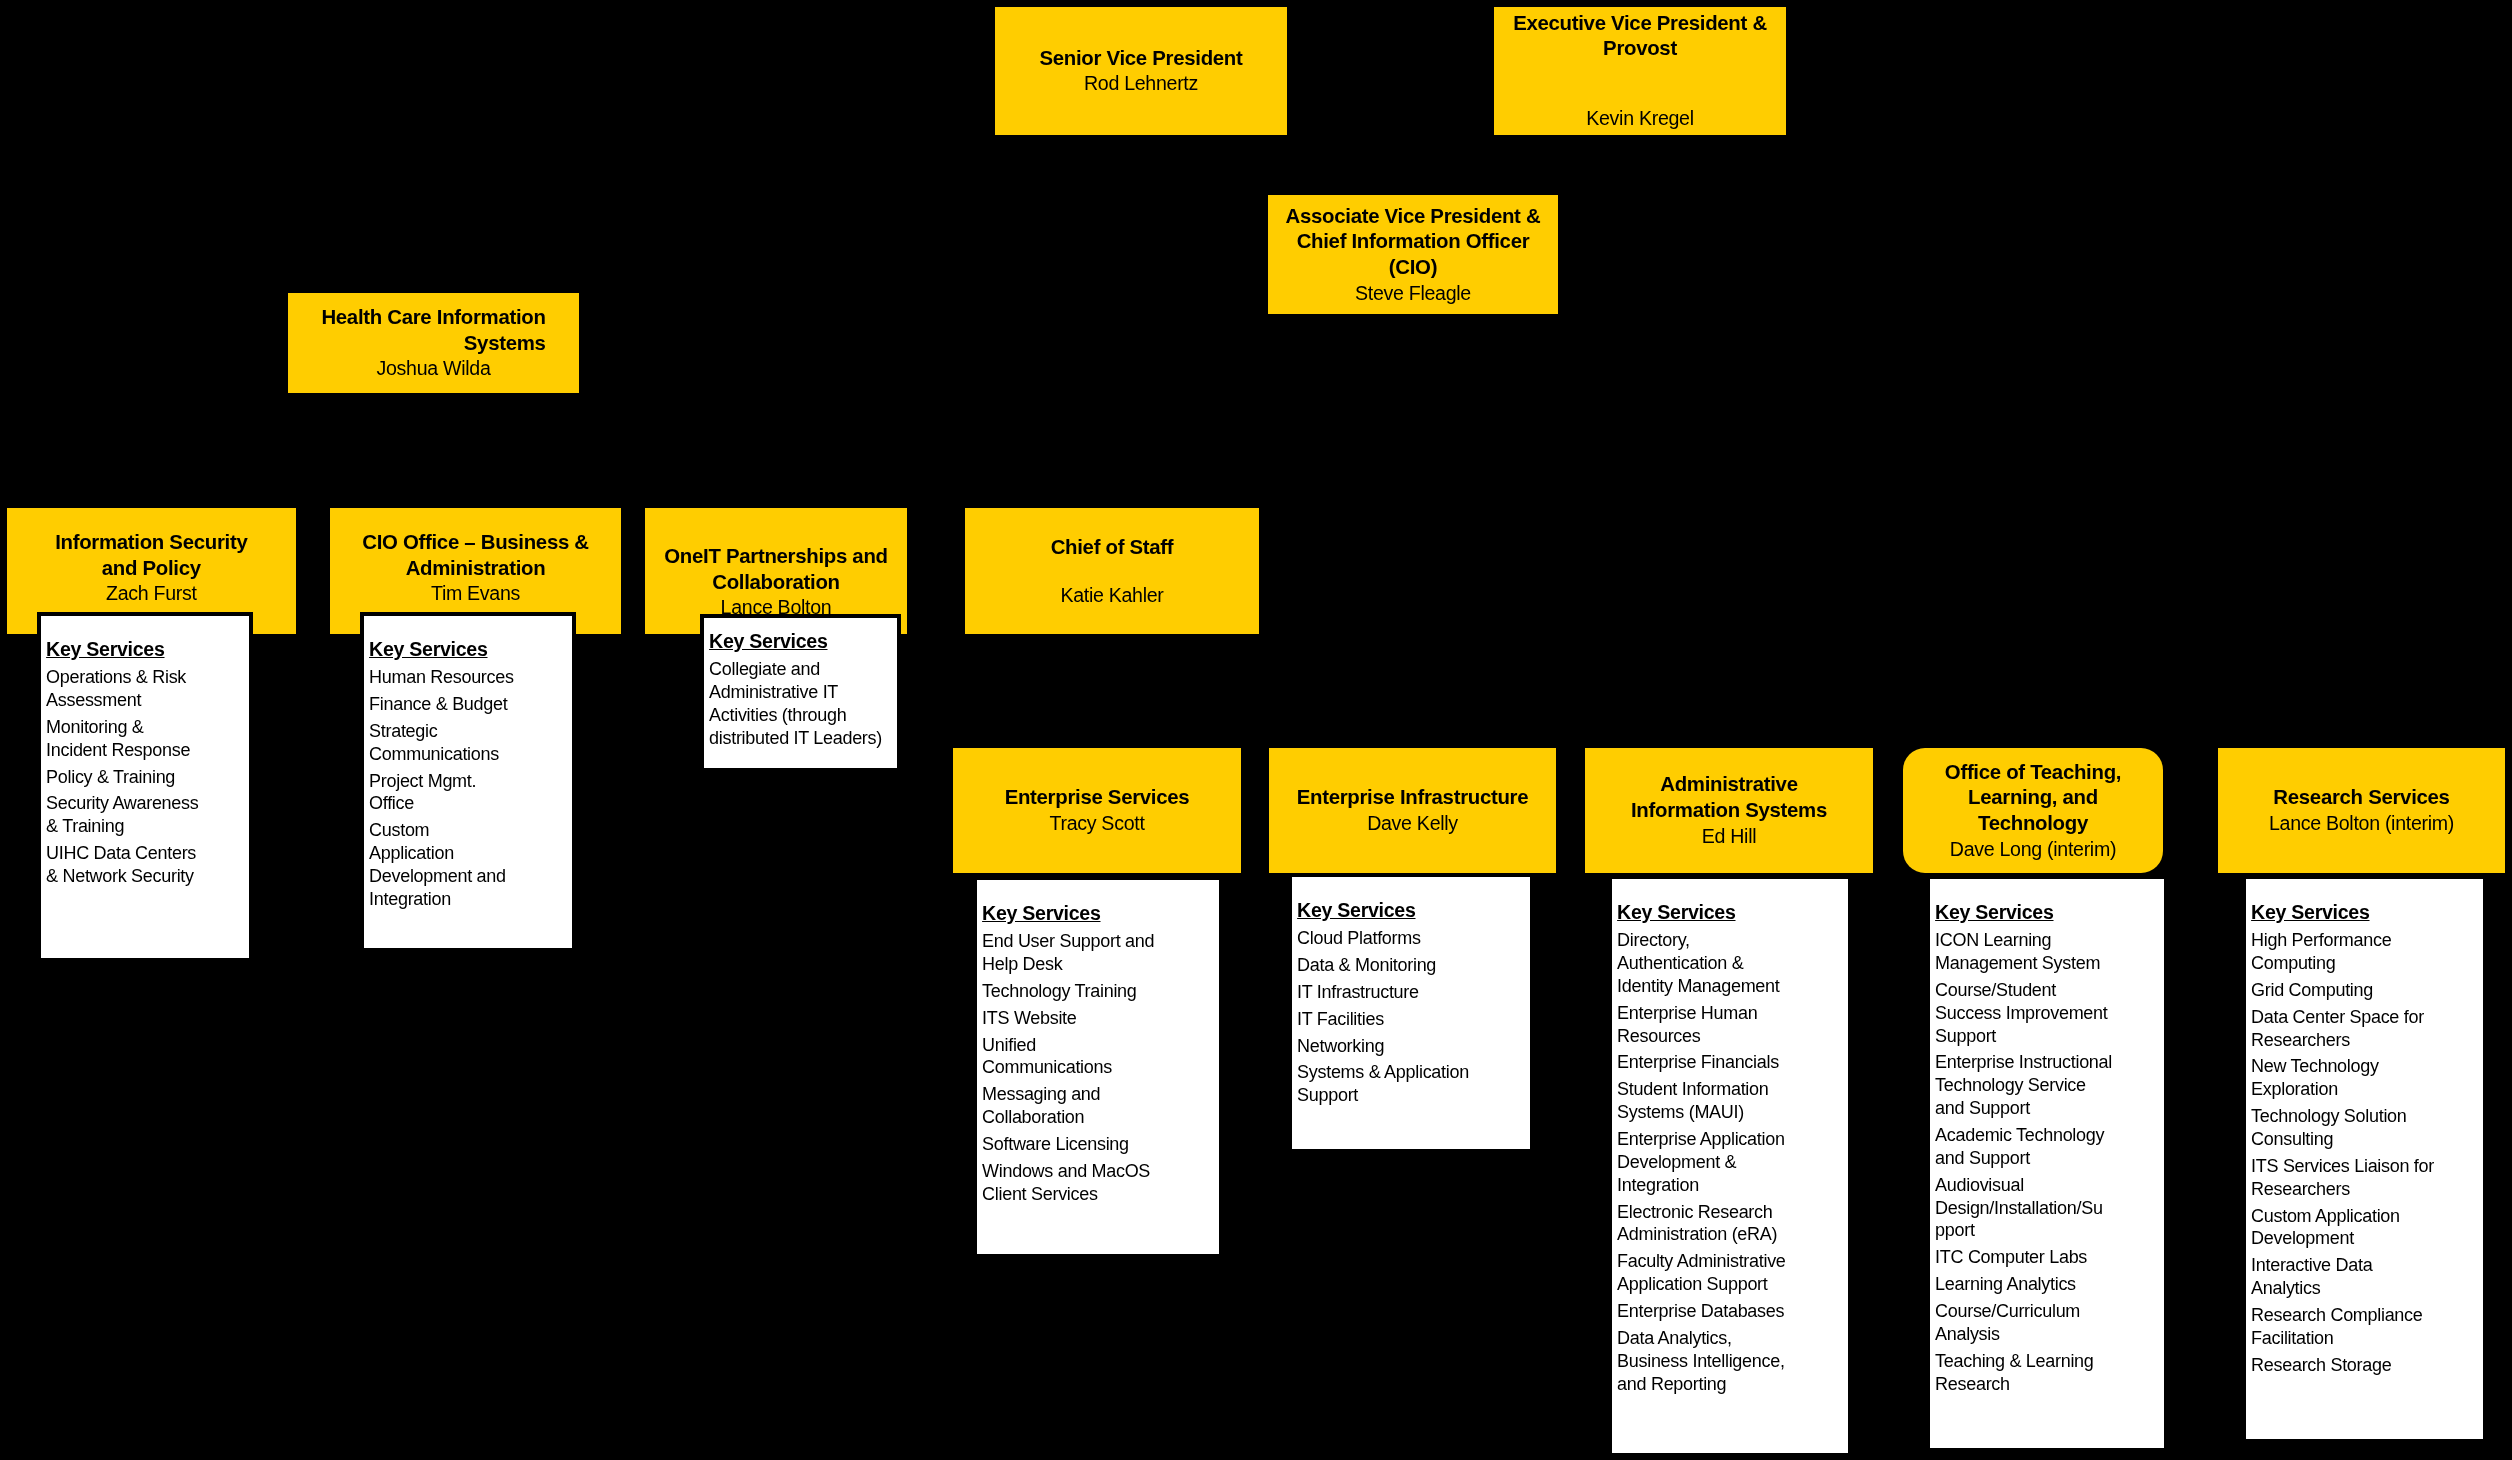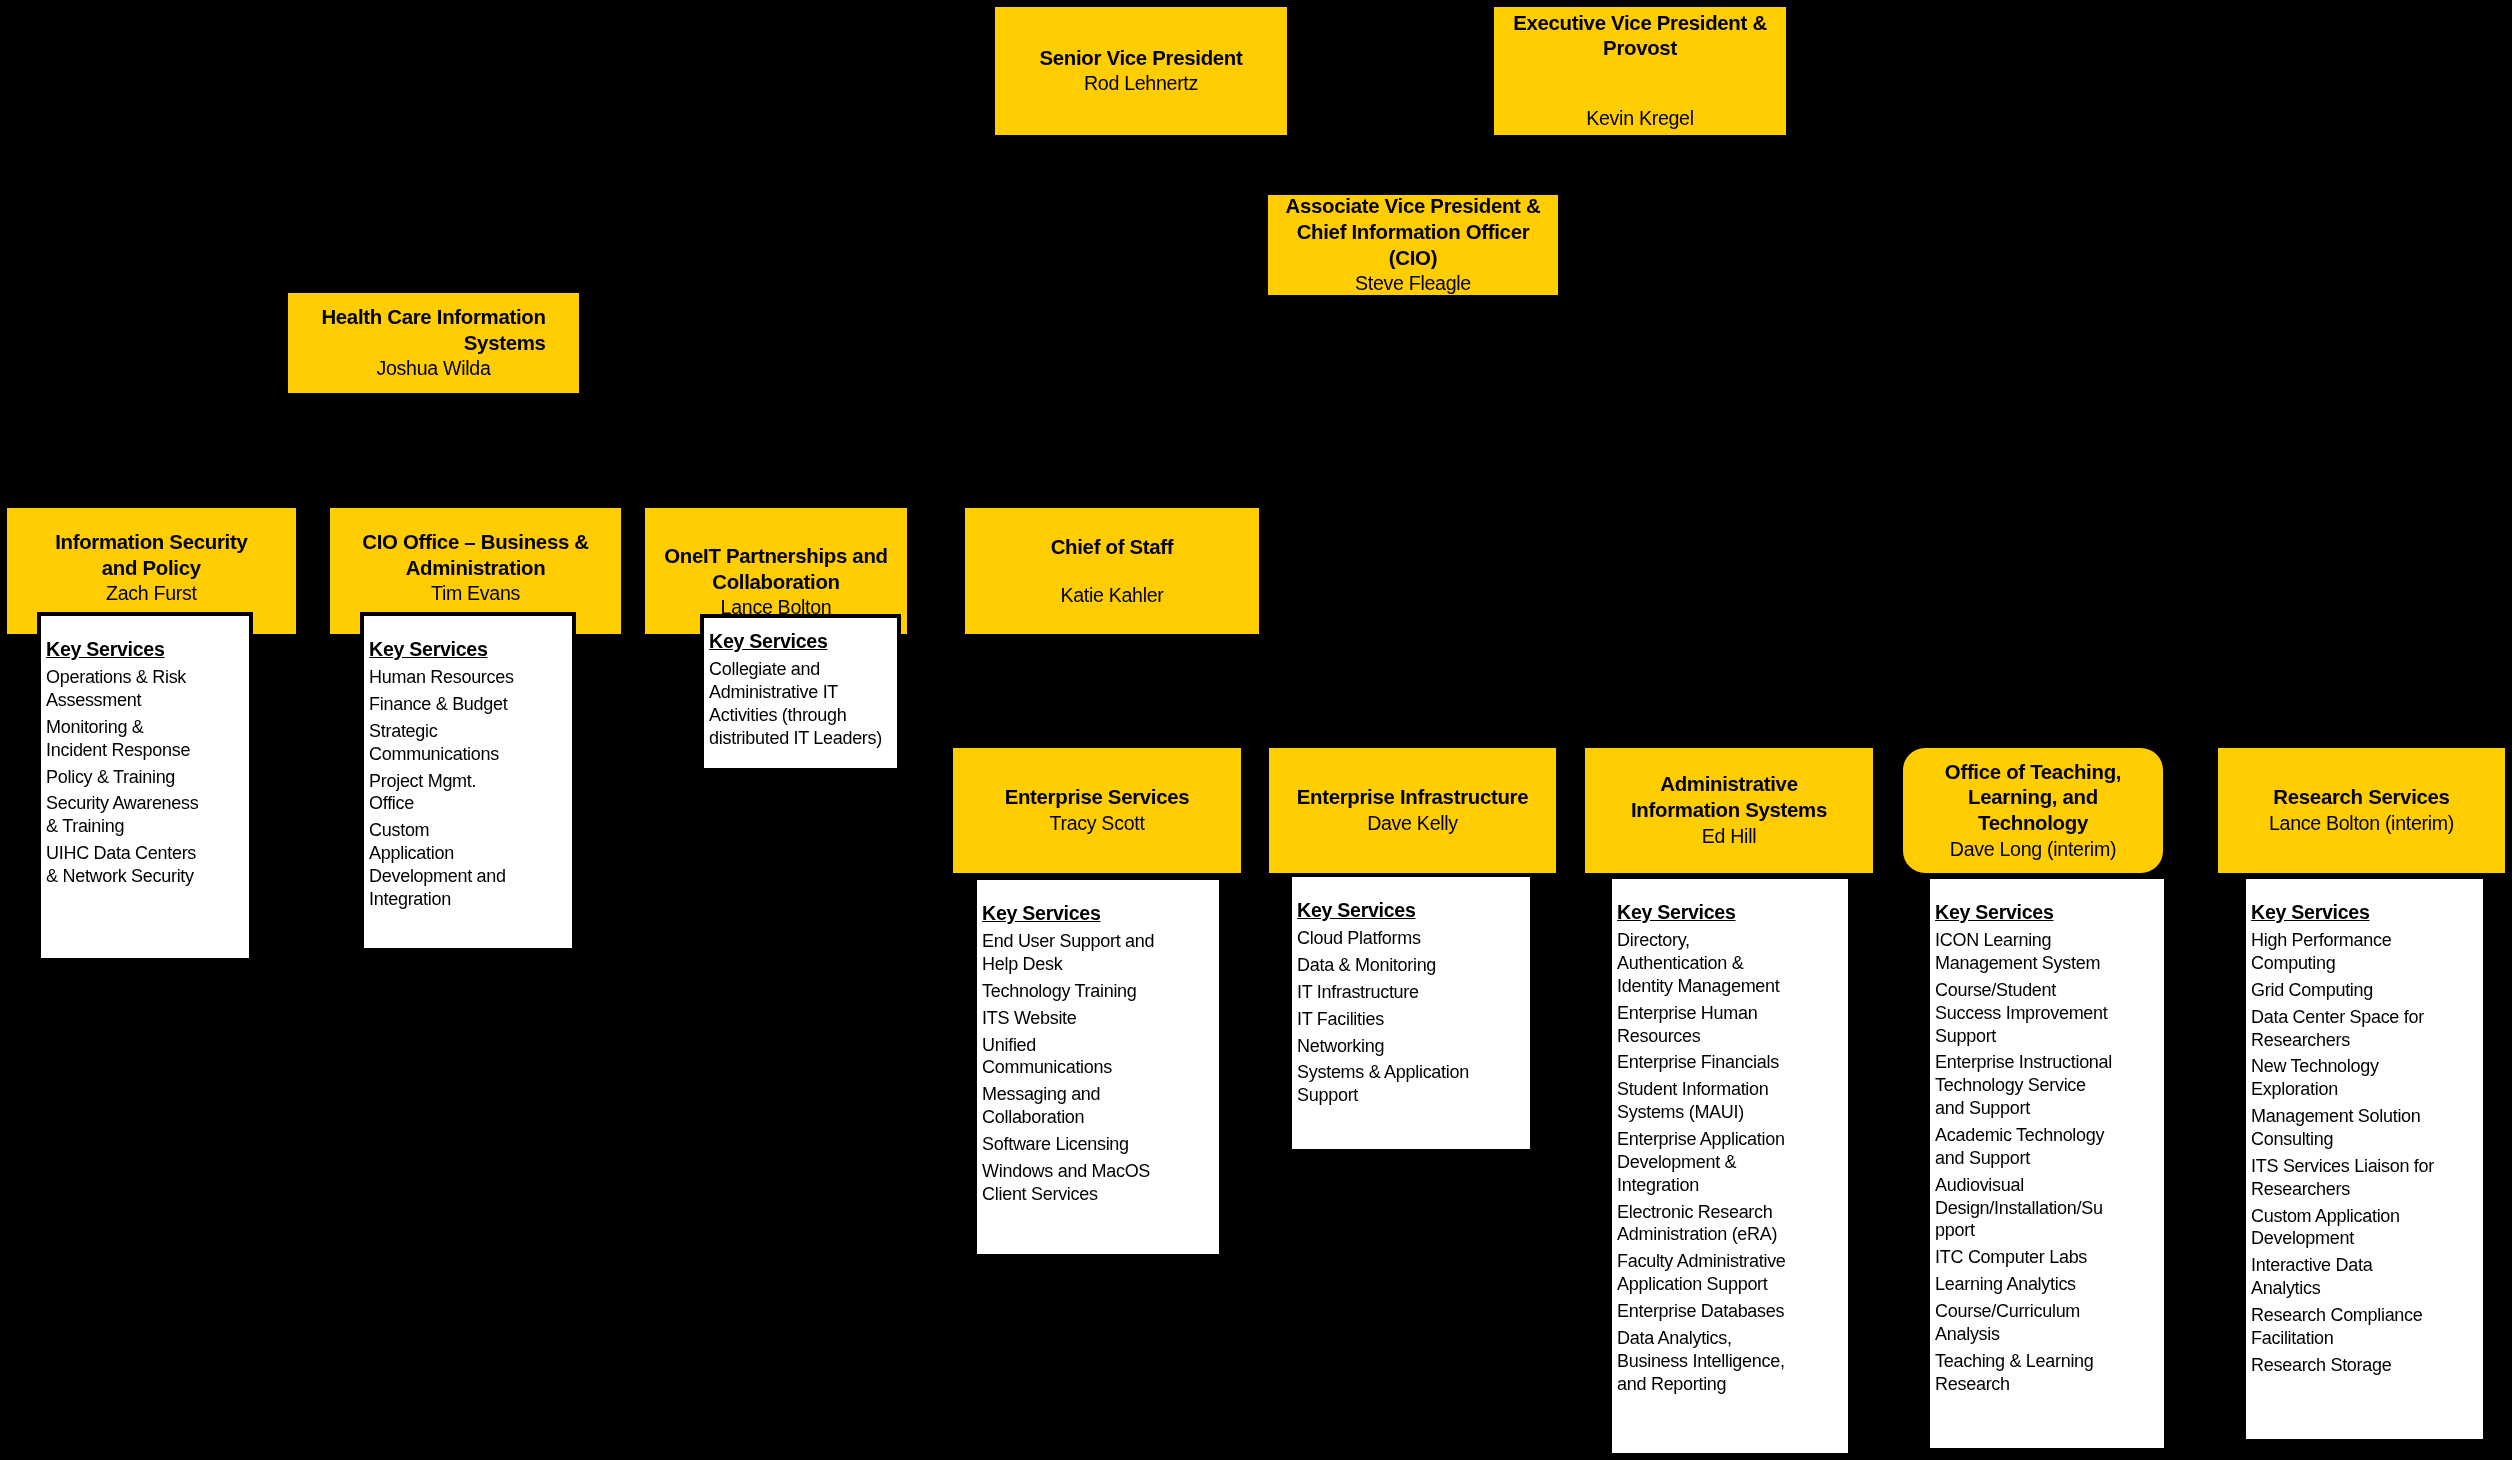--- a/index.html
+++ b/index.html
@@ -72,21 +72,21 @@
     <div class="title">Senior Vice President</div>
     <div class="person">Rod Lehnertz</div>
   </div>
 
   <div class="ybox" style="left:1494px; top:6.8px; width:292px; height:128px;gap:44px;">
     <div class="title">Executive Vice President &amp;
 Provost</div>
     <div class="person">Kevin Kregel</div>
   </div>
 
-  <div class="ybox" style="left:1268px; top:195px; width:290px; height:100px;">
+  <div class="ybox" style="left:1268px; top:195px; width:290px; height:119px;">
     <div class="title">Associate Vice President &amp;
 Chief Information Officer
 (CIO)</div>
     <div class="person">Steve Fleagle</div>
   </div>
 
   <div class="ybox" style="left:288px; top:293px; width:291px; height:100px;text-align:right;">
     <div class="title">Health Care Information
 Systems</div>
     <div class="person">Joshua Wilda</div>
@@ -267,21 +267,21 @@
   <div class="wbox" style="left:2242px; top:875px; width:245px; height:568px;">
     <div class="ks-heading">Key Services</div>
     <div class="svc-list">
         <div class="svc">High Performance
 Computing</div>
         <div class="svc">Grid Computing</div>
         <div class="svc">Data Center Space  for
 Researchers</div>
         <div class="svc">New Technology
 Exploration</div>
-        <div class="svc">Management Solution
+        <div class="svc">Technology Solution
 Consulting</div>
         <div class="svc">ITS Services Liaison for
 Researchers</div>
         <div class="svc">Custom Application
 Development</div>
         <div class="svc">Interactive Data
 Analytics</div>
         <div class="svc">Research Compliance
 Facilitation</div>
         <div class="svc">Research Storage</div>

